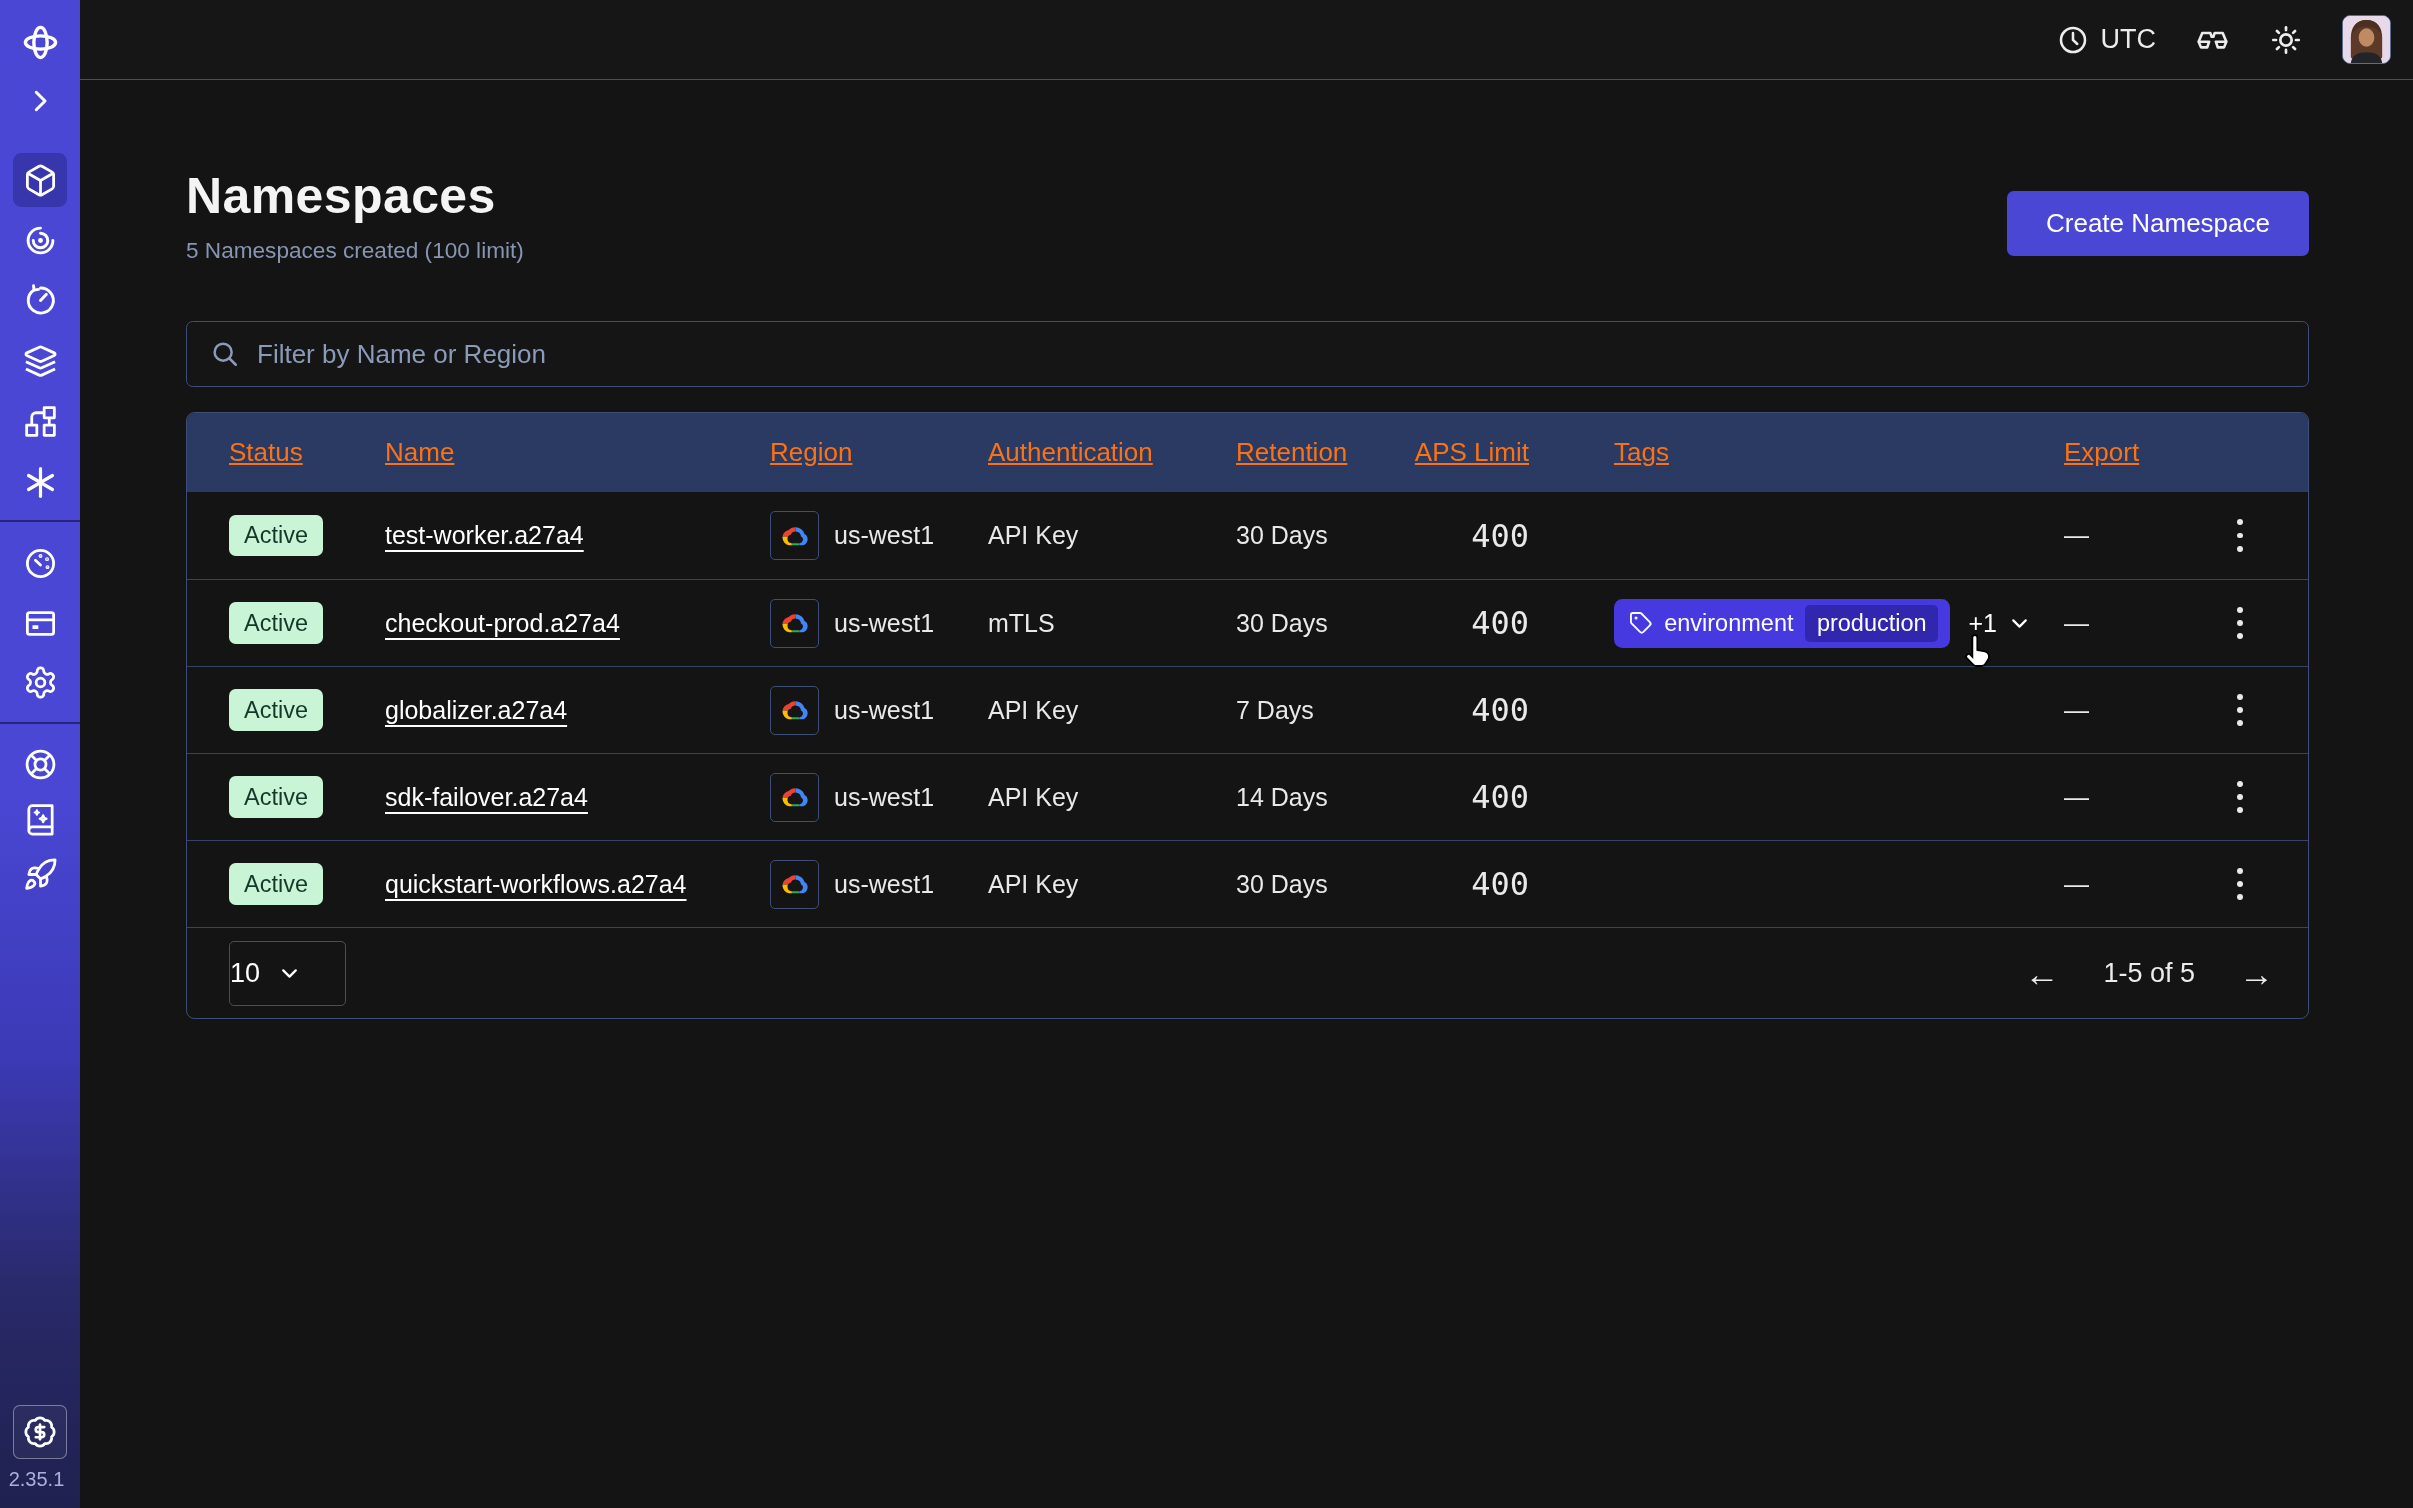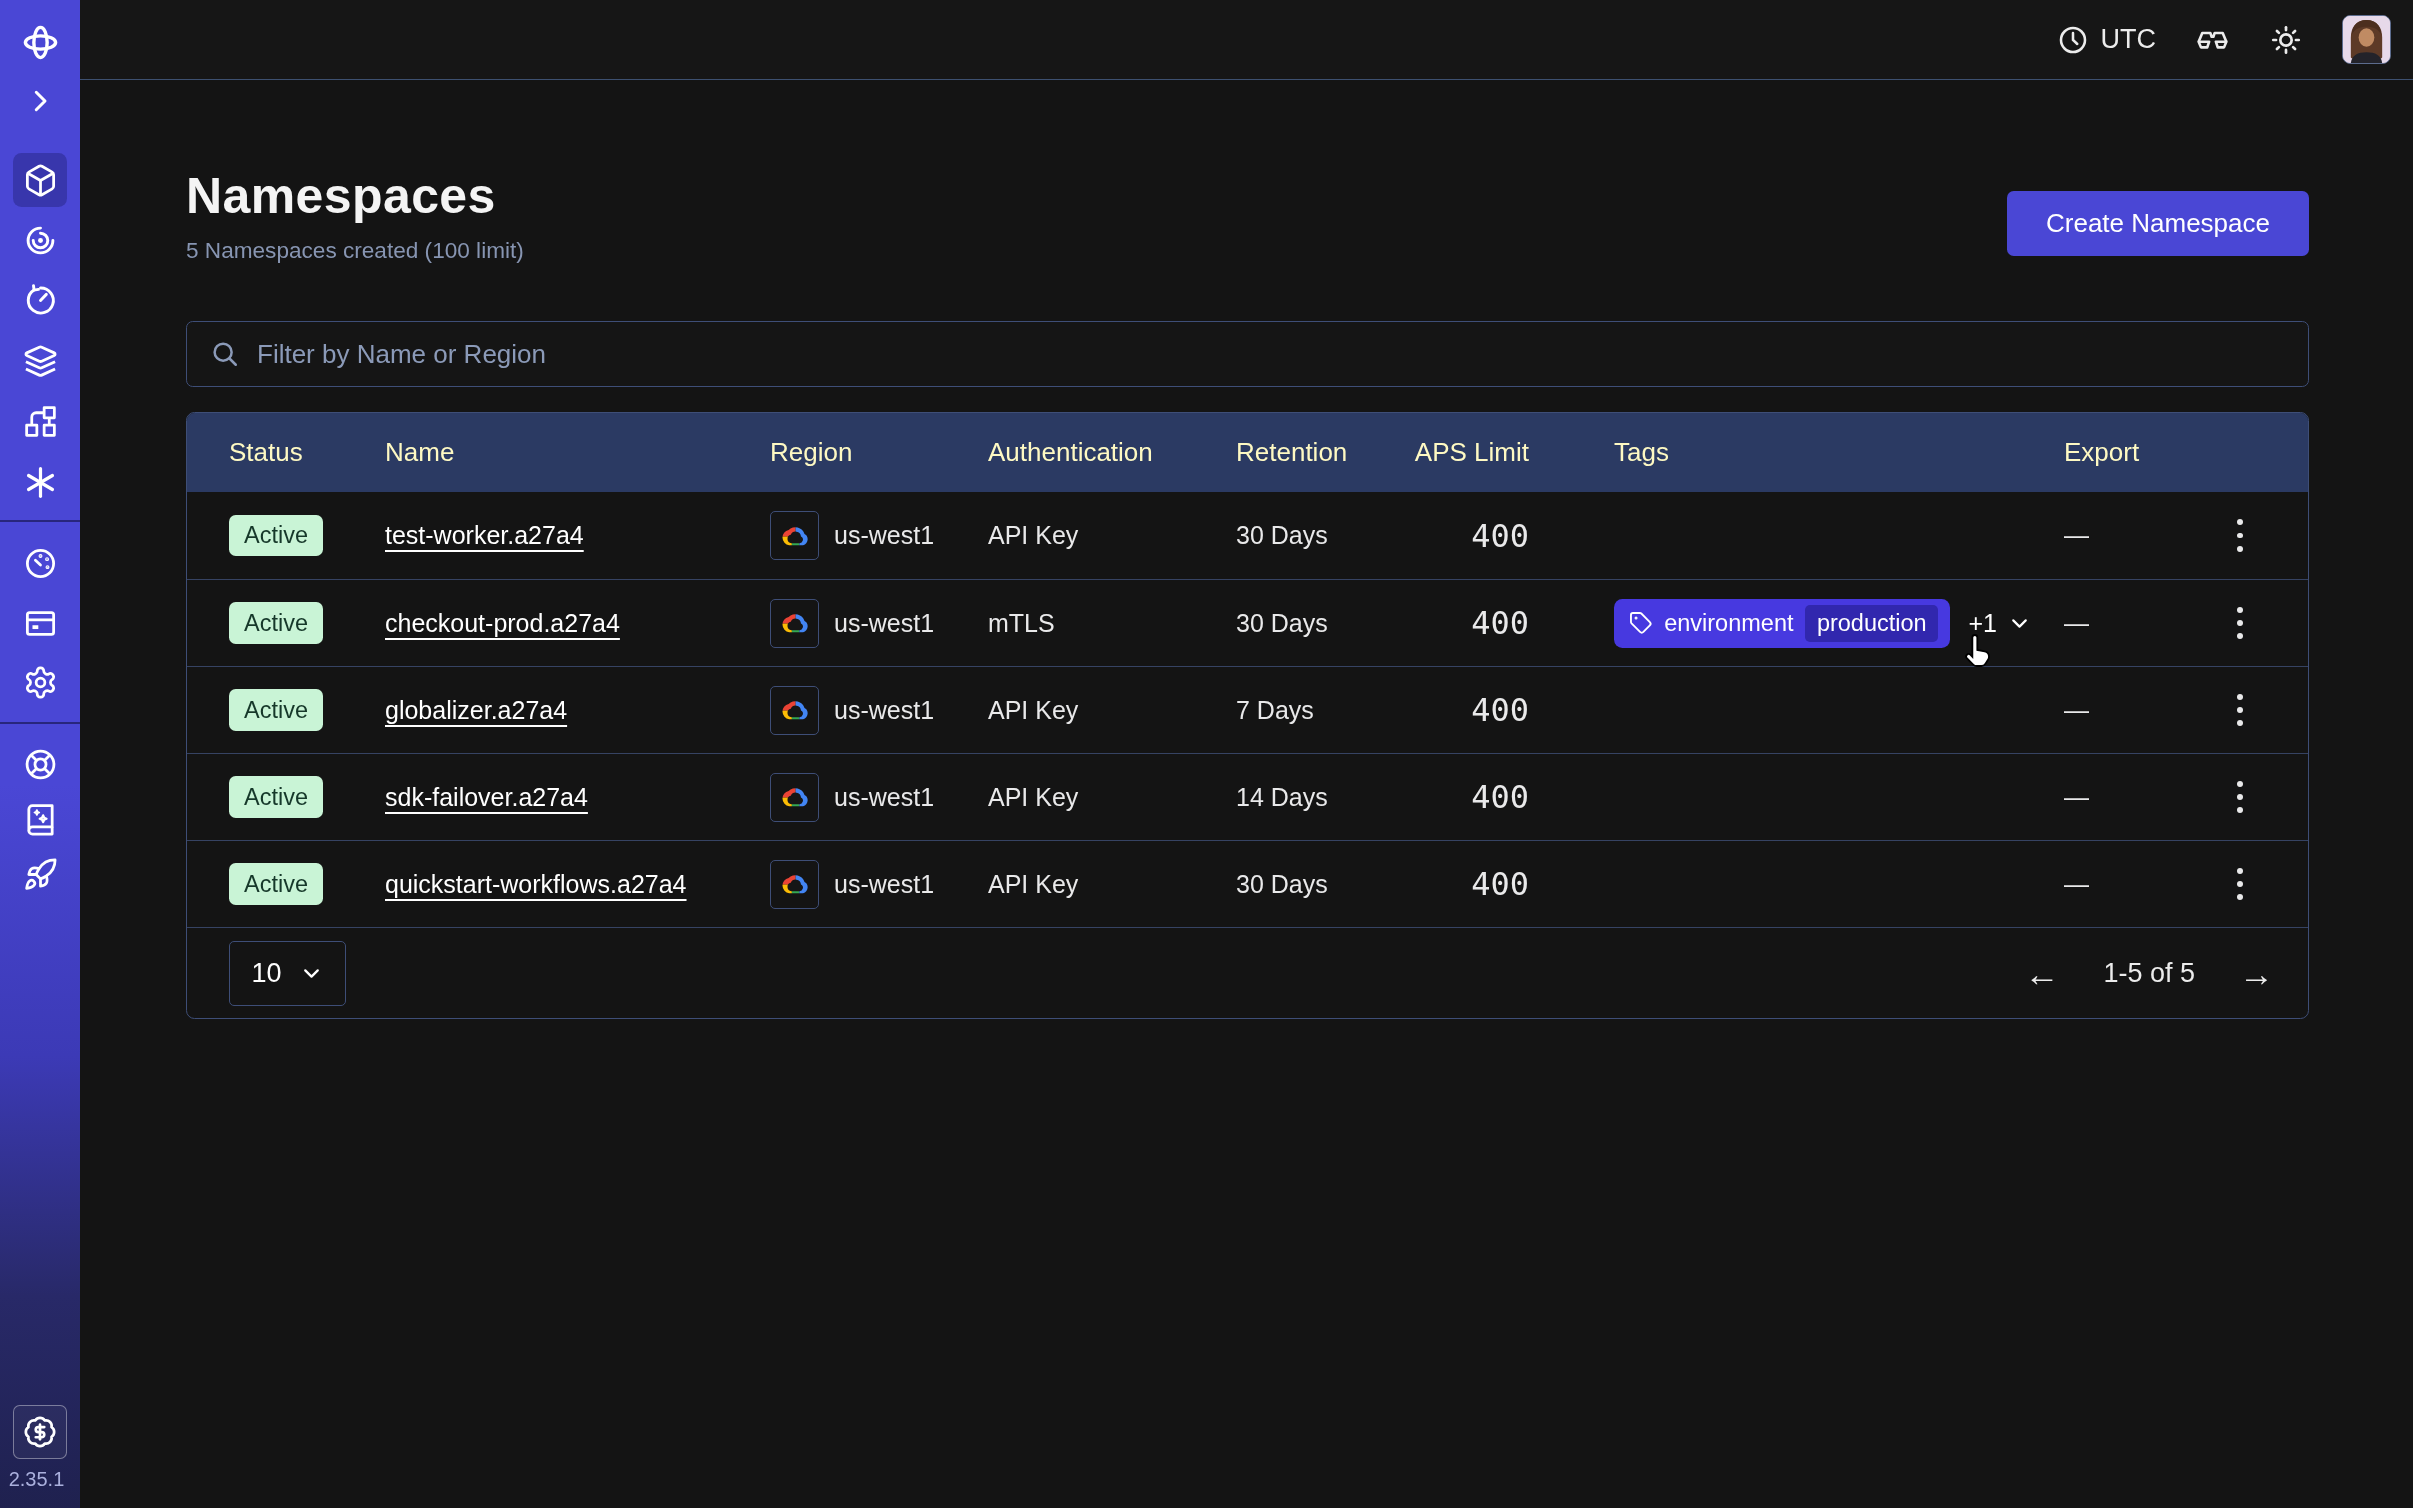--- a/index.html
+++ b/index.html
@@ -76,21 +76,21 @@
     position:absolute; top:332px; left:0; right:0; height:607px;
     border:1.7px solid #3e4e77; border-radius:8.4px; overflow:hidden;
   }
   .thead, .trow, .tfoot { padding:0 34px 0 42px; }
   .thead, .trow {
     display:grid;
     grid-template-columns:156px 385px 218px 248px 174px 119px 535px 142px 1fr;
     align-items:center;
   }
   .thead {
-    height:79px; background:var(--table-header,#2b3a63); color:#fef9c3; font-size:26px; font-weight:500;
+    height:79px; background:var(--table-header,#2b3a63); color:#f97316; font-size:26px; font-weight:500;text-decoration:underline;
   }
   .trow { height:87px; font-size:25px; color:#e9e9ea; }
   .trow + .trow { border-top:1.7px solid #36436344; border-top:1.7px solid #364363; }
   .cell { display:flex; align-items:center; min-width:0; }
   .c-aps { justify-content:flex-end; font-family:"DejaVu Sans Mono", monospace; font-size:32px; }
   .h-aps { text-align:right; justify-content:flex-end; }
   .c-tags { padding-left:85px; }
   .c-kebab { justify-content:center; }
 
   .badge {
@@ -110,21 +110,21 @@
   .tagmore { margin-left:18.4px; font-size:25px; color:#fff; cursor:pointer; display:flex; align-items:center; gap:10px; }
   .kebab { background:none; border:none; cursor:pointer; display:flex; flex-direction:column; gap:7.5px; padding:8.4px; }
   .kdot { width:5.9px; height:5.9px; border-radius:50%; background:#e9e9ea; }
 
   .tfoot {
     height:91px; border-top:1.7px solid #364363;
     display:flex; align-items:center; justify-content:space-between;
   }
   .pagesize {
     width:117px; height:65px; border:1.7px solid #3e4e77; border-radius:5px;
-    display:flex; align-items:center; justify-content:center; gap:17px;
+    display:flex; align-items:center; justify-content:flex-start; gap:17px;
     font-size:27px; color:#fff; cursor:pointer; background:transparent;
   }
   .pager { display:flex; align-items:center; gap:44px; font-size:27px; color:#ececec; }
   .pager-arrow { font-size:35px; cursor:pointer; line-height:1; color:#ececec; }
 
   .cursor { position:absolute; left:1959px; top:630px; z-index:99; pointer-events:none; }
 </style>
 </head>
 <body>
 

